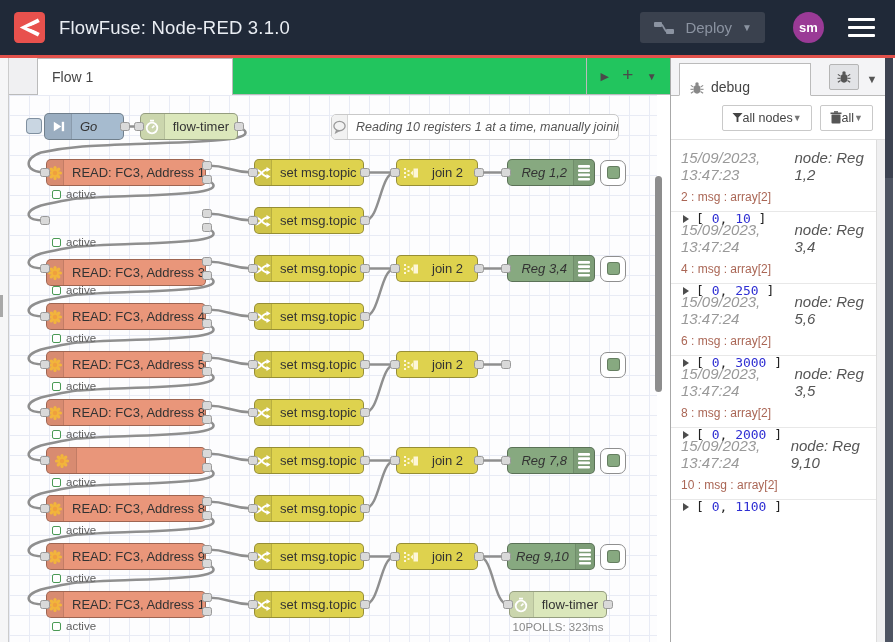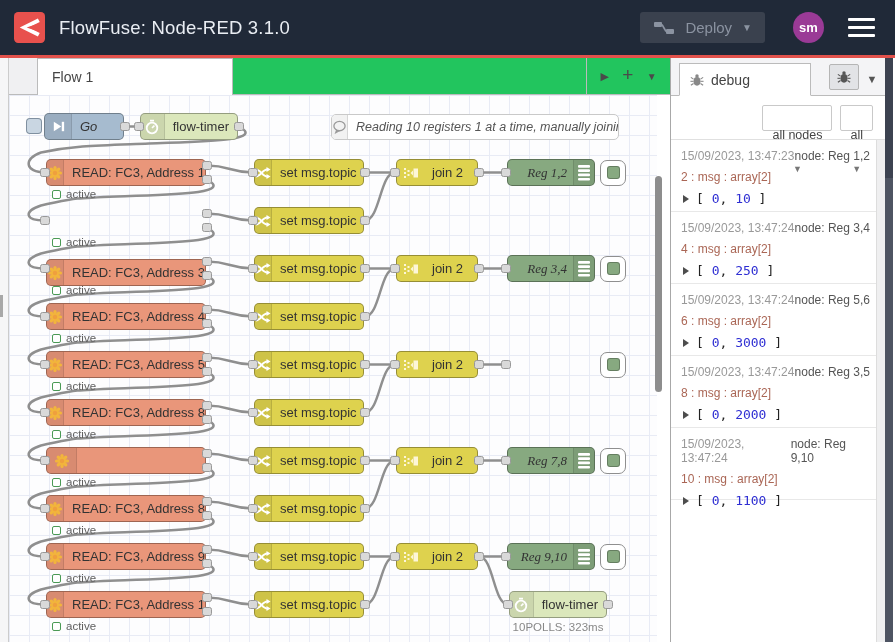--- a/index.html
+++ b/index.html
@@ -34,21 +34,21 @@
     background-image:linear-gradient(#e8ebf5 1px, transparent 1px), linear-gradient(90deg, #e8ebf5 1px, transparent 1px);
     background-size:20px 20px; overflow:hidden; }
   .canvas::after { content:''; position:absolute; top:0; right:0; width:13px; height:100%; background:#fff; }
   #wires { position:absolute; left:0; top:0; z-index:1; }
   #wires path { fill:none; stroke:var(--wire); stroke-width:2.5; }
   .fnode { position:absolute; height:27px; border:1px solid rgba(0,0,0,0.32); border-radius:5px; display:flex; align-items:stretch; z-index:2; overflow:hidden; cursor:pointer; }
   .t-inject { background:var(--node_inject); }
   .t-flowtimer { background:var(--node_timer); }
   .t-read { background:var(--node_read); }
   .t-change, .t-join { background:var(--node_yellow); }
-  .t-debug { background:var(--node_debug);font-family:Liberation Serif, serif; }
+  .t-debug { background:var(--node_debug); }
   .t-comment { background:#fff; border-color:#c9c9c9; height:26px; }
   .icon-sect { display:flex; align-items:center; justify-content:center; background:rgba(0,0,0,0.07); border-right:1px solid rgba(0,0,0,0.1); }
   .t-debug .icon-sect { border-right:none; border-left:1px solid rgba(0,0,0,0.1); }
   .t-join .icon-sect { background:transparent; border-right:none; }
   .t-comment .icon-sect { background:#f2f2f2; border-right:1px solid #d6d6d6; }
   .fnode .lbl { display:flex; align-items:center; padding:0 8px; font-size:13px; color:#333; white-space:nowrap; flex:1; }
   .t-comment .lbl { font-style:italic; color:#555; font-size:12.5px; }
   .t-inject .lbl, .t-debug .lbl { font-style:italic; }
   .t-debug .lbl { justify-content:flex-end; padding-right:6px; }
   .port { position:absolute; width:10px; height:9px; background:#d9d9d9; border:1px solid #999; border-radius:2.5px; z-index:3; cursor:crosshair; }
@@ -56,30 +56,30 @@
   .dbg-toggle { position:absolute; width:26px; height:26px; background:#fff; border:1.5px solid #8f8f8f; border-radius:7px; z-index:3; display:flex; align-items:center; justify-content:center; cursor:pointer; }
   .dbg-toggle .inner { width:13px; height:13px; border-radius:3px; background:var(--node_debug); border:1px solid rgba(0,0,0,0.25); }
   .nstatus { position:absolute; display:flex; align-items:center; gap:5px; z-index:2; font-size:11.5px; color:#5f5f5f; }
   .nstatus .sq { width:9px; height:9px; border:1.5px solid var(--status_green); border-radius:2px; background:#fff; }
   .nstatus.center { justify-content:center; color:#888; }
   .canvas-thumb { position:absolute; left:646px; top:81px; width:7px; height:216px; background:#8d8d8d; border-radius:4px; z-index:6; cursor:grab; }
 
   
   .debug-panel { width:215px; border-left:1px solid #a8a8a8; background:#fff; display:flex; flex-direction:column; position:relative; }
   .dbg-tabbar { height:38px; background:#f4f4f6; border-bottom:1px solid #bbb; display:flex; align-items:flex-end; }
-  .dbg-tab { margin-left:8px; width:132px; height:33px; background:#fff; border:1px solid #bbb; border-bottom:1px solid #fff; margin-bottom:-1px; display:flex; align-items:center; gap:7px; padding-left:10px; font-size:14px; font-weight:500; color:#444; z-index:2; }
+  .dbg-tab { margin-left:8px; width:132px; height:33px; background:#fff; border:1px solid #bbb; border-bottom:1px solid #fff; margin-bottom:-1px; display:flex; align-items:flex-end; gap:7px; padding-left:10px; font-size:14px; font-weight:500; color:#444; z-index:2; }
   .dbg-bug-btn { margin-left:auto; width:30px; height:26px; background:#e2e3e6; border:1px solid #b5b5b5; border-radius:2px; display:flex; align-items:center; justify-content:center; margin-bottom:5px; cursor:pointer; }
   .dbg-caret-btn { width:26px; text-align:center; color:#555; font-size:11px; margin-bottom:10px; cursor:pointer; }
   .dbg-toolbar { height:44px; background:#fff; border-bottom:1px solid #e0e0e0; display:flex; align-items:center; justify-content:flex-end; gap:8px; padding-right:12px; }
-  .tool-btn { height:26px; border:1px solid #c9c9c9; border-radius:2px; background:#fff; display:flex; align-items:center; gap:22px; padding:0 9px; font-size:12.5px; color:#444; cursor:pointer;flex-direction:column; }
+  .tool-btn { height:26px; border:1px solid #c9c9c9; border-radius:2px; background:#fff; display:flex; align-items:center; gap:0; padding:0 9px; font-size:12.5px; color:#444; cursor:pointer; }
   .tool-btn .caret { font-size:9px; color:#777; }
   .dbg-msgs { flex:1; overflow:hidden; margin-right:9px; }
   .dbg-track { position:absolute; right:0; top:82px; bottom:0; width:9px; background:#efeff0; border-left:1px solid #ddd; }
   .msg { height:72px; border-bottom:1px solid #e8e8e8; padding:9px 4px 0 10px; }
-  .msg .meta { display:flex; justify-content:space-between; font-size:12px; color:#999; padding-right:2px; }
+  .msg .meta { display:flex; justify-content:space-between; font-size:15px; color:#999; padding-right:2px;font-style:italic; }
   .msg .meta .src { color:#555; }
   .msg .path { margin-top:7px; font-size:12px; color:var(--path_brown); }
   .msg .val { margin-top:7px; display:flex; align-items:center; font-family:"DejaVu Sans Mono","Liberation Mono",monospace; font-size:13px; }
   .msg .tri { width:0; height:0; border-left:6px solid #4d4d4d; border-top:4.5px solid transparent; border-bottom:4.5px solid transparent; margin:0 7px 0 2px; }
   .msg .br { color:#222; white-space:pre; }
   .msg .num { color:var(--value_blue); white-space:pre; }
 
   .win-scroll { width:8px; background:#4e5462; position:relative; }
   .win-scroll .wthumb { position:absolute; top:0; left:0; right:0; height:120px; background:#3c4250; }
 </style>

